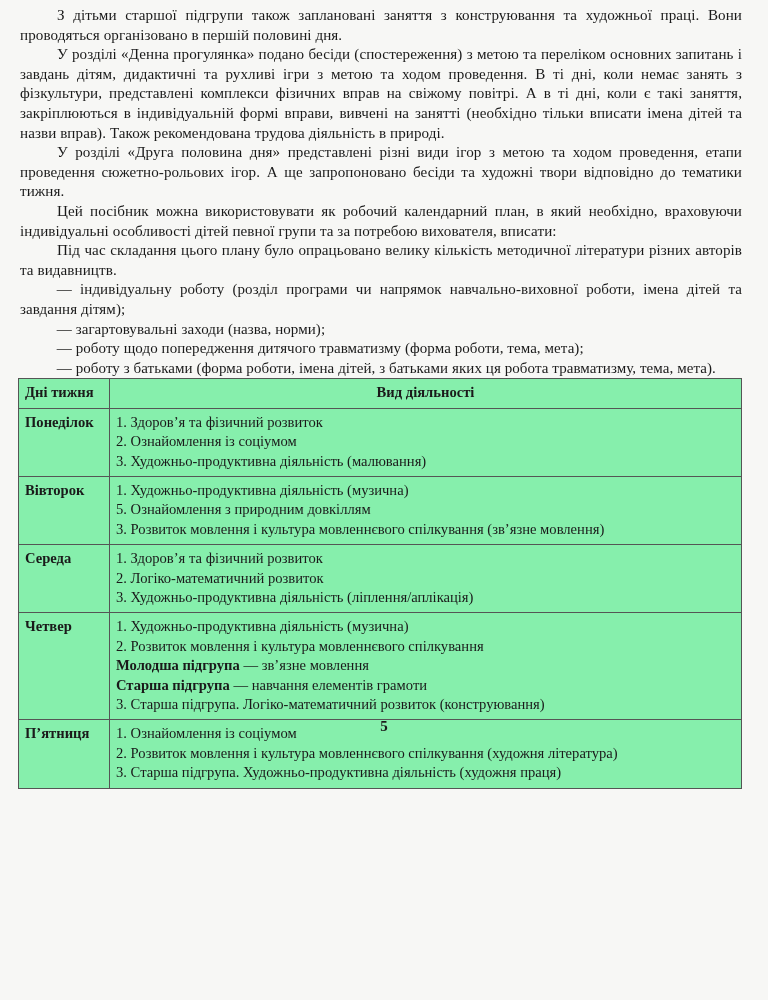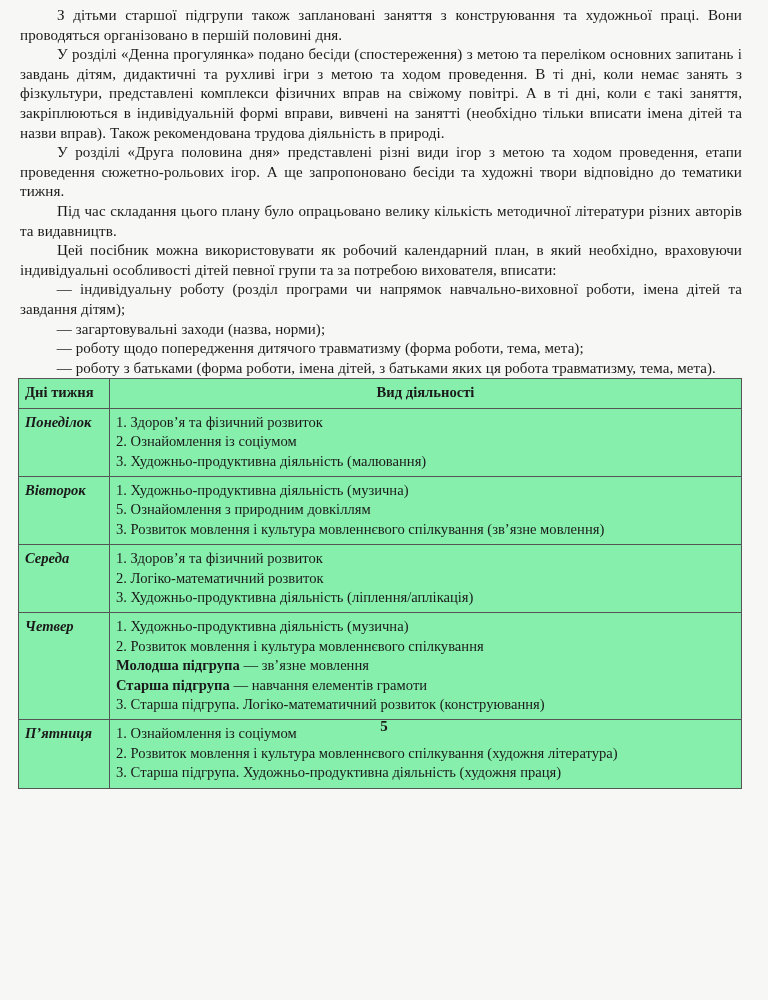--- a/index.html
+++ b/index.html
@@ -92,21 +92,20 @@
     padding-left: 7px;
   }
   th.hdr-act {
     text-align: center;
     font-weight: bold;
     font-size: 14.8px;
   }
 
   td.day-cell {
     font-weight: bold;
-    font-style: italic;
     font-size: 15px;
     white-space: nowrap;
     padding-left: 6px;
     padding-right: 2px;
   }
 
   td.act-cell { padding-left: 9px; font-family: Liberation Serif, serif; }
 
   .act-line { display: block; white-space: nowrap; }
   .act-line .lbl { font-weight: bold; }
@@ -124,22 +123,22 @@
 </style>
 </head>
 <body>
 
 <div class="page">
 
   <div class="prose">
     <p class="para">З дітьми старшої підгрупи також заплановані заняття з конструювання та художньої праці. Вони проводяться організовано в першій половині дня.</p>
     <p class="para">У розділі «Денна прогулянка» подано бесіди (спостереження) з метою та переліком основних запитань і завдань дітям, дидактичні та рухливі ігри з метою та ходом проведення. В ті дні, коли немає занять з фізкультури, представлені комплекси фізичних вправ на свіжому повітрі. А в ті дні, коли є такі заняття, закріплюються в індивідуальній формі вправи, вивчені на занятті (необхідно тільки вписати імена дітей та назви вправ). Також рекомендована трудова діяльність в природі.</p>
     <p class="para">У розділі «Друга половина дня» представлені різні види ігор з метою та ходом проведення, етапи проведення сюжетно-рольових ігор. А ще запропоновано бесіди та художні твори відповідно до тематики тижня.</p>
+    <p class="para">Цей посібник можна використовувати як робочий календарний план, в який необхідно, враховуючи індивідуальні особливості дітей певної групи та за потребою вихователя, вписати:</p>
     <p class="para">Під час складання цього плану було опрацьовано велику кількість методичної літератури різних авторів та видавництв.</p>
-    <p class="para">Цей посібник можна використовувати як робочий календарний план, в який необхідно, враховуючи індивідуальні особливості дітей певної групи та за потребою вихователя, вписати:</p>
 
     <p class="dash-item">— індивідуальну роботу (розділ програми чи напрямок навчально-виховної роботи, імена дітей та завдання дітям);</p>
     <p class="dash-item">— загартовувальні заходи (назва, норми);</p>
     <p class="dash-item">— роботу щодо попередження дитячого травматизму (форма роботи, тема, мета);</p>
     <p class="dash-item">— роботу з батьками (форма роботи, імена дітей, з батьками яких ця робота травматизму, тема, мета).</p>
   </div>
 
 
   <table class="schedule">
     <colgroup>

